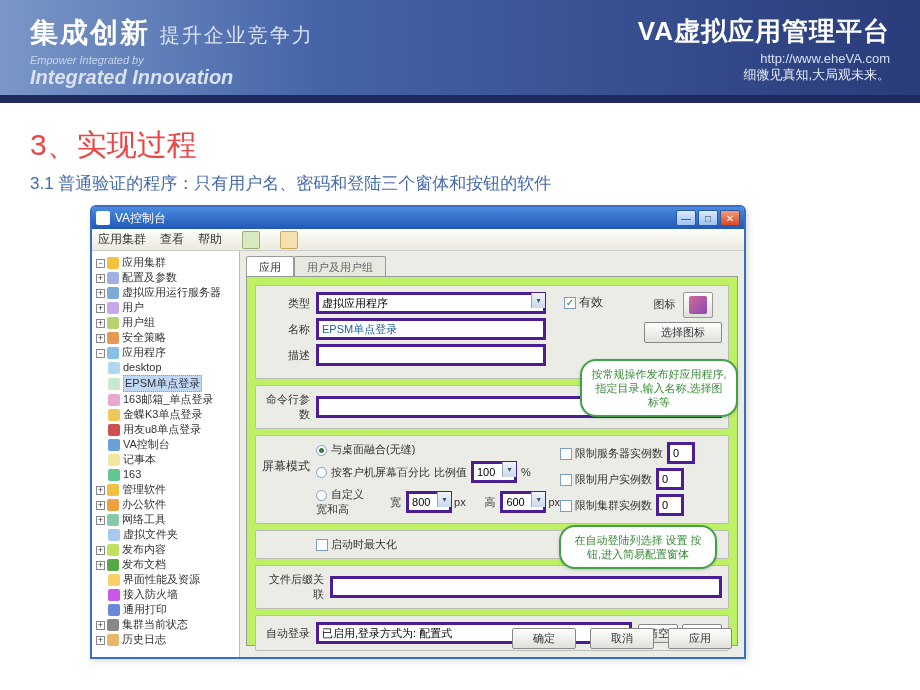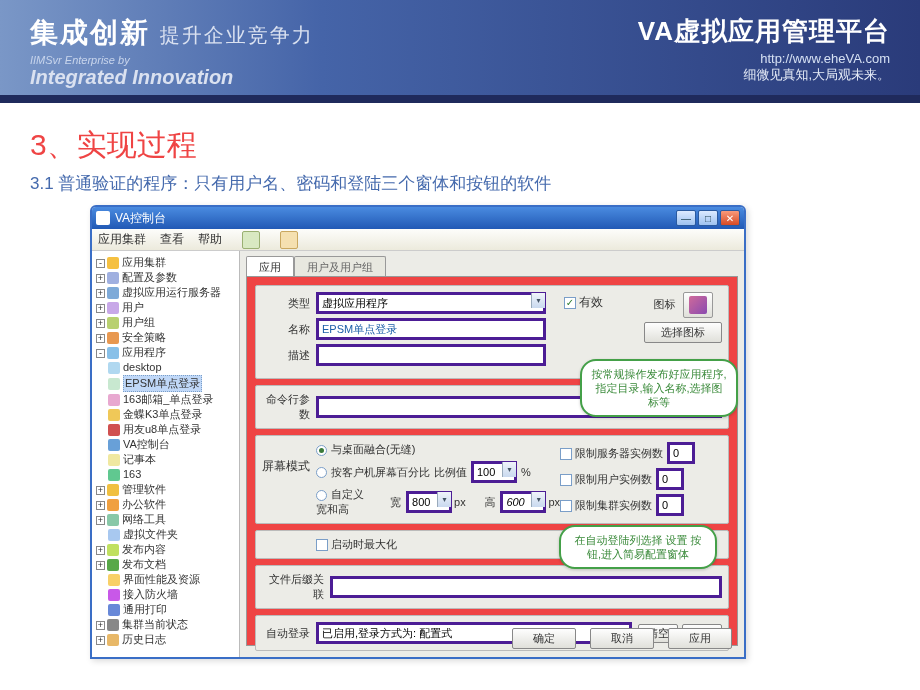--- a/index.html
+++ b/index.html
@@ -36,21 +36,21 @@
     .tree .i{display:inline-block;width:12px;height:12px;vertical-align:middle;margin-right:3px;border-radius:2px}
     .i-root{background:#f5c040}.i-cfg{background:#a0b0e0}.i-srv{background:#7eaad8}.i-user{background:#c8a8e8}.i-grp{background:#b8d070}.i-sec{background:#e89850}
     .i-app{background:#88c0e8}.i-desk{background:#b0d8f0}.i-epsm{background:#c8e8d0}.i-163{background:#e8a8d0}.i-kd{background:#f0c858}.i-u8{background:#d05050}.i-va{background:#68a0d8}
     .i-note{background:#f0e8a0}.i-163s{background:#60c890}.i-mgr{background:#f0c040}.i-off{background:#f0a040}.i-net{background:#88c8a8}.i-vf{background:#a8c8f0}.i-pub{background:#c0e060}.i-doc{background:#58a848}
     .i-perf{background:#f8d068}.i-fw{background:#c858e8}.i-prn{background:#6888d8}.i-stat{background:#888}.i-log{background:#e8b868}
     .tree .sel{background:#c0d8f8;border:1px dotted #7a9ec8;display:inline-block;padding:0 1px}
     .main{flex:1;background:#ecece7;position:relative}
     .tabs{display:flex;padding:4px 6px 0;gap:0}
     .tab{padding:3px 12px 2px;background:#fff;border:1px solid #999;border-bottom:none;font-size:11px;border-radius:2px 2px 0 0;position:relative;top:1px}
     .tab.inact{background:#e8e8e0;color:#666}
-    .panel{margin:0 6px 6px;background:#ef4444;border:1px solid #999;border-top:1px solid #999;padding:8px;height:370px;position:relative}
+    .panel{margin:0 6px 6px;background:#bef264;border:1px solid #999;border-top:1px solid #999;padding:8px;height:370px;position:relative}
     .group{border:1px solid #bbb;border-radius:2px;padding:6px;margin-bottom:6px;position:relative;background:#ecece7}
     .row{display:flex;align-items:center;margin-bottom:4px;font-size:11px}
     .lbl{width:54px;text-align:right;padding-right:6px;color:#333}
     .lbln{width:44px;text-align:right;padding-right:5px}
     .inp{height:17px;border:3px solid #4c1d95;background:#fff;font-size:11px;padding:8px 3px}
     .combo{position:relative}
     .combo .arr{position:absolute;right:1px;top:1px;width:14px;height:15px;background:linear-gradient(#f0f4fa,#c9d9ef);border-left:1px solid #9ab;display:flex;align-items:center;justify-content:center;font-size:8px;color:#456}
     .chk{width:12px;height:12px;border:1px solid #7a9ec8;background:#fff;display:inline-flex;align-items:center;justify-content:center;font-size:10px;color:#2a7a2a;margin-right:3px;vertical-align:middle}
     .btnico{width:30px;height:26px;border:1px solid #999;background:linear-gradient(#fefefe,#e0e0da);display:flex;align-items:center;justify-content:center;border-radius:2px}
     .btn{padding:2px 10px;border:1px solid #888;background:linear-gradient(#fefefe,#e0e0da);border-radius:2px;font-size:11px;cursor:pointer}
@@ -67,21 +67,21 @@
   </style>
 </head>
 <body>
 
 <div class="banner">
   <div class="banner-left">
     <div class="banner-title1">
       <span>集成创新</span>
       <span class="sub">提升企业竞争力</span>
     </div>
-    <div class="banner-line2">IIMSvr Enterprise by</div>
+    <div class="banner-line2">Empower Integrated by</div>
     <div class="banner-line3">Integrated Innovation</div>
   </div>
   <div class="banner-right">
     <div class="banner-r1">VA虚拟应用管理平台</div>
     <div class="banner-r2">http://www.eheVA.com</div>
     <div class="banner-r3">细微见真知,大局观未来。</div>
   </div>
 </div>
 <div class="divider"></div>
 
@@ -195,21 +195,21 @@
                   <span style="margin:0 4px">比例值</span>
                   <div class="combo" style="width:46px"><input class="inp" style="width: 46px;" value="100"><span class="arr">▾</span></div>
                   <span style="margin-left:4px">%</span>
                 </div>
                 <div class="row" style="margin-bottom:0">
                   <label><span class="rad"></span><span>自定义宽和高</span></label>
                   <span class="lbln">宽</span>
                   <div class="combo" style="width:46px"><input class="inp" style="width: 46px;" value="800"><span class="arr">▾</span></div>
                   <span style="margin:0 2px">px</span>
                   <span class="lbln">高</span>
-                  <div class="combo" style="width:46px"><input class="inp" style="width: 46px; font-style: italic;" value="600"><span class="arr">▾</span></div>
+                  <div class="combo" style="width:46px"><input class="inp" style="width: 46px;" value="600"><span class="arr">▾</span></div>
                   <span style="margin-left:2px">px</span>
                 </div>
               </div>
               <div style="width:162px">
                 <div class="row">
                     <label><span class="chk"></span><span>限制服务器实例数</span></label>
                     <input class="inp" style="width: 28px; margin-left: 4px;" value="0">
                   </div>
                 <div class="row">
                     <label><span class="chk"></span><span>限制用户实例数</span></label>

